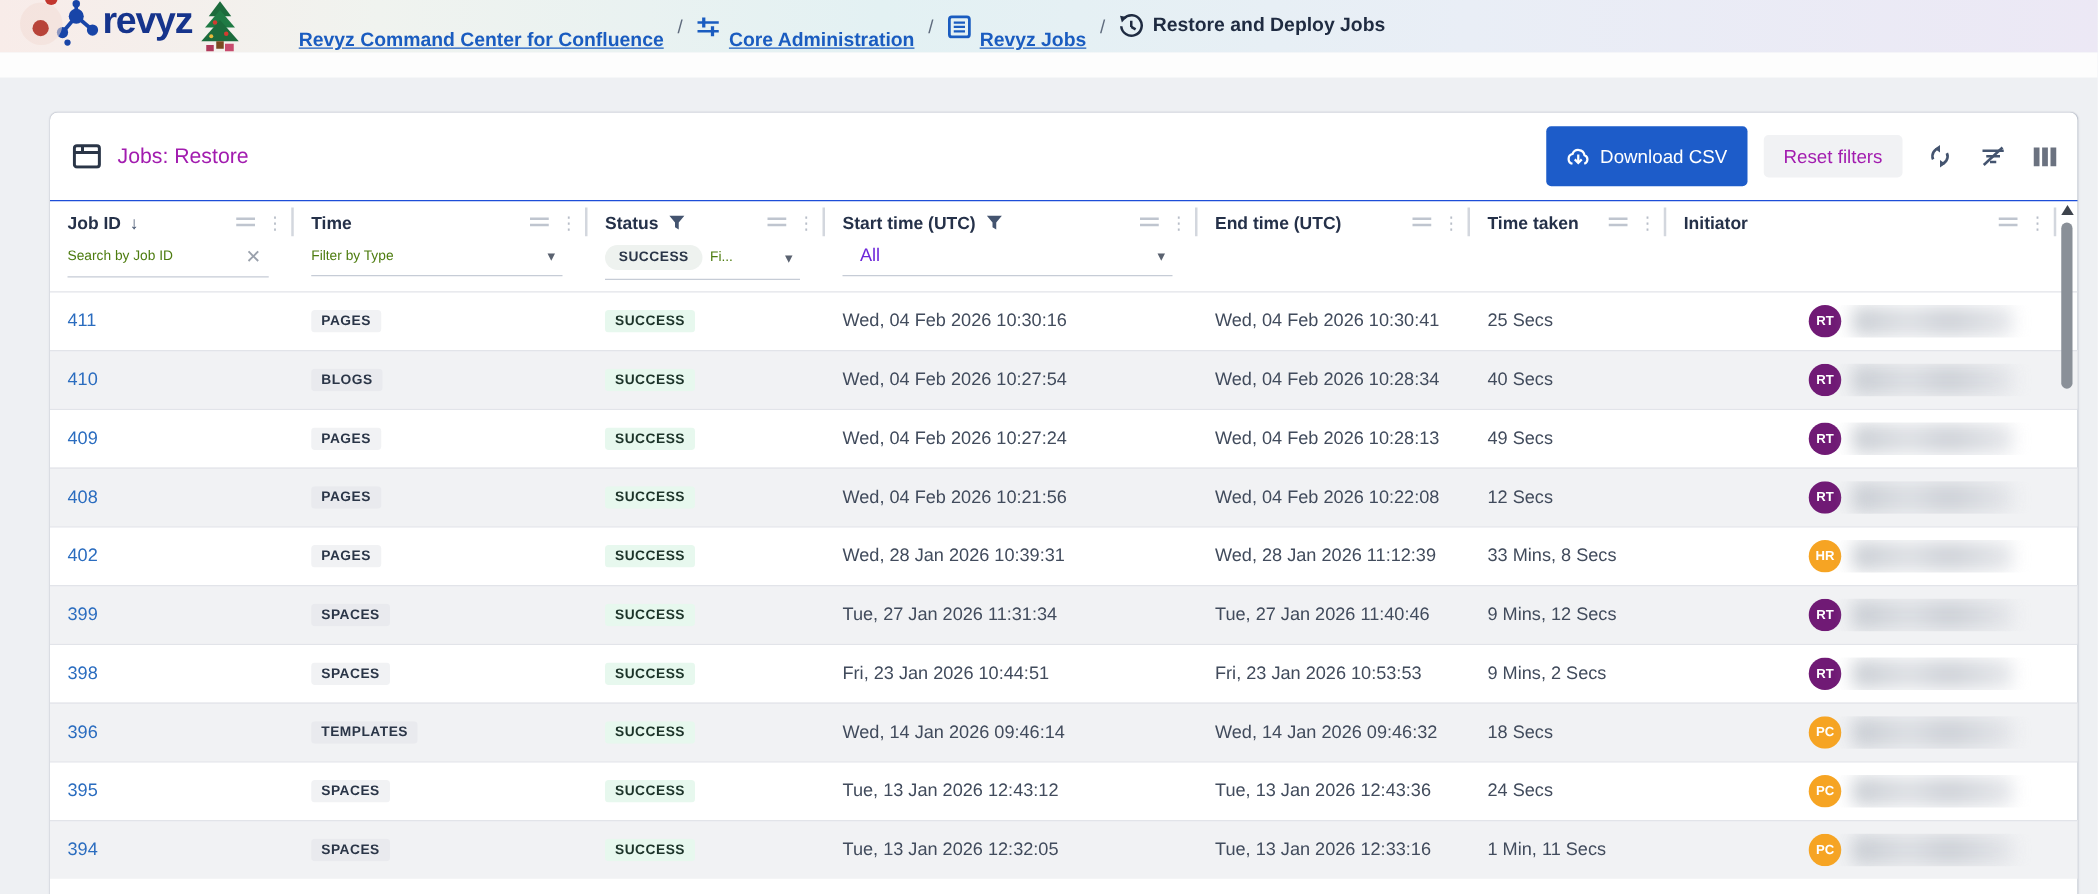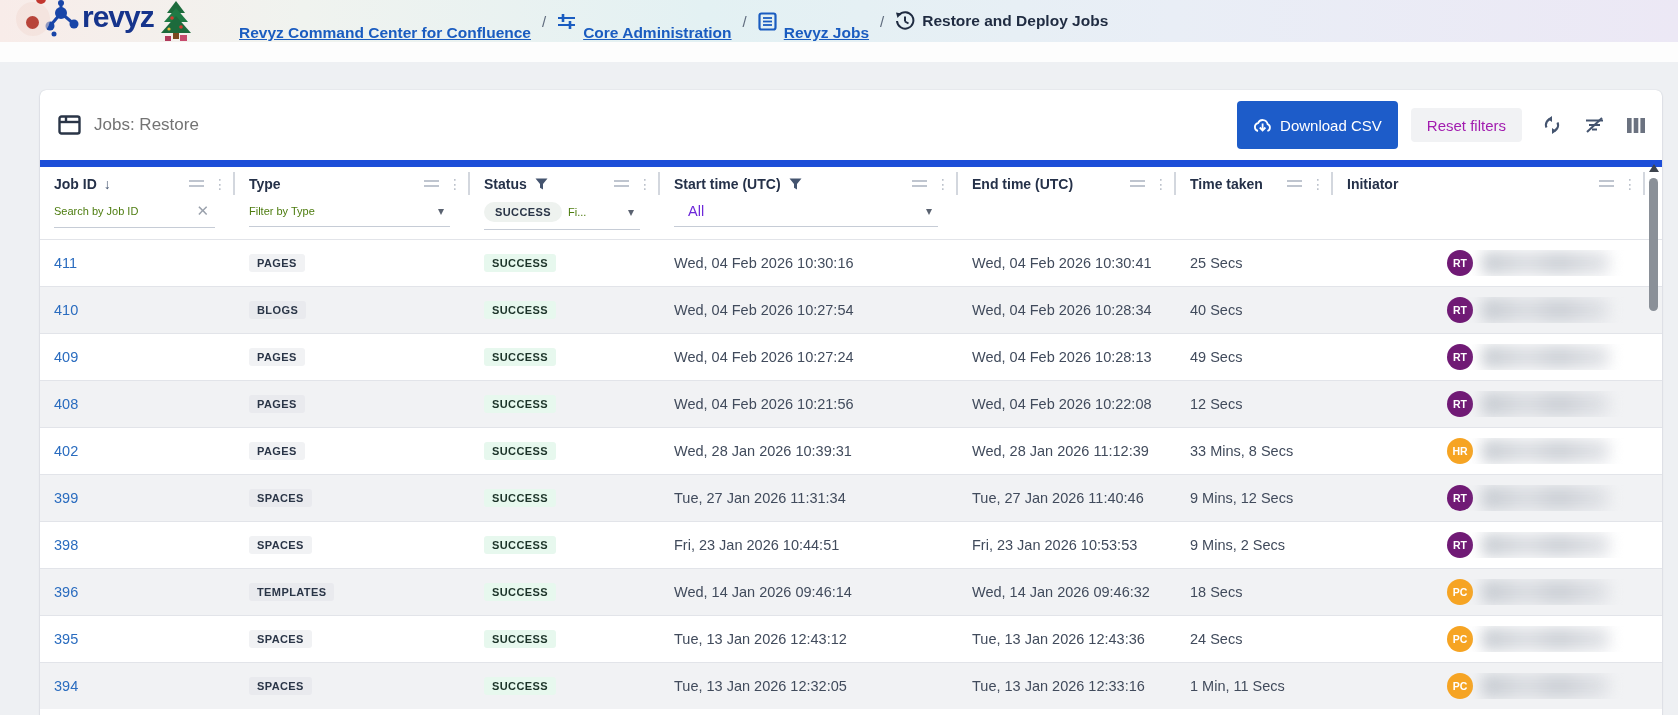--- a/index.html
+++ b/index.html
@@ -20,31 +20,31 @@
   .crumb a { font-size:15.5px; font-weight:600; color:#1a5cc0; text-decoration:underline; cursor:pointer;margin-top:24px; }
   .crumb .current { font-size:15.5px; font-weight:700; color:#1f2b41; text-decoration:none; }
   .crumb-sep { color:#5f6b7d; font-size:15px; }
 
   
   .card { position:absolute; left:40px; top:90px; width:1622px; height:640px;
     background:#fff; border-radius:6px; box-shadow:0 1px 2px rgba(9,30,66,.18), 0 0 1px rgba(9,30,66,.2); }
 
   .toolbar { height:70px; display:flex; align-items:center; padding:0 14px 0 18px; }
   .tb-title { display:flex; align-items:center; gap:13px; }
-  .tb-title span { font-size:17px; color:#737373; font-weight:500; }
+  .tb-title span { font-size:17px; color:#a21caf; font-weight:500; }
   .tb-right { margin-left:auto; display:flex; align-items:center; gap:13px; }
   .btn-primary { height:48px; padding:0 16px; background:#1d5cc9; border:none; border-radius:4px;
     color:#fff; font-size:15px; font-weight:500; display:flex; align-items:center; gap:8px; cursor:pointer;
     font-family:inherit; }
   .btn-subtle { height:34px; padding:0 16px; background:#f1f2f4; border:none; border-radius:4px;
     color:#a21caf; font-size:15px; font-weight:500; cursor:pointer; font-family:inherit; }
   .tool-icon { width:24px; height:24px; display:flex; align-items:center; justify-content:center; cursor:pointer; margin-left:5px; }
 
   
-  .thead { border-top:7px solid #1d4ed8; }
+  .thead { border-top:1px solid #1d4ed8; }
   .hrow, .frow, .trow { display:grid;
     grid-template-columns:195px 235px 190px 298px 218px 157px 312px; }
   .hrow { height:33px; align-items:center; }
   .hcell { display:flex; align-items:center; padding-left:14px; position:relative; height:100%; }
   .hlabel { font-size:14px; font-weight:700; color:#253149; }
   .sort-arrow { font-size:14px; color:#44546f; margin-left:7px; font-weight:700; }
   .funnel { margin-left:8px; }
   .h-tools { margin-left:auto; display:flex; align-items:center; gap:9px; padding-right:8px; }
   .grip { width:15px; height:7px; border-top:2px solid #bfc5cf; border-bottom:2px solid #bfc5cf; cursor:col-resize; }
   .dots { color:#b8bec8; font-size:14px; line-height:10px; cursor:pointer; }
@@ -216,21 +216,21 @@
         <span class="hlabel">Job ID</span>
         <span class="sort-arrow">↓</span>
         <span class="h-tools">
           <span class="grip"></span>
           <span class="dots">⋮</span>
         </span>
         <span class="colsep"></span>
       </div>
 
       <div class="hcell">
-        <span class="hlabel">Type</span>
+        <span class="hlabel">Time</span>
         <span class="h-tools">
           <span class="grip"></span>
           <span class="dots">⋮</span>
         </span>
         <span class="colsep"></span>
       </div>
 
       <div class="hcell">
         <span class="hlabel">Status</span>
         <svg class="funnel" width="13" height="12" viewBox="0 0 13 12">

